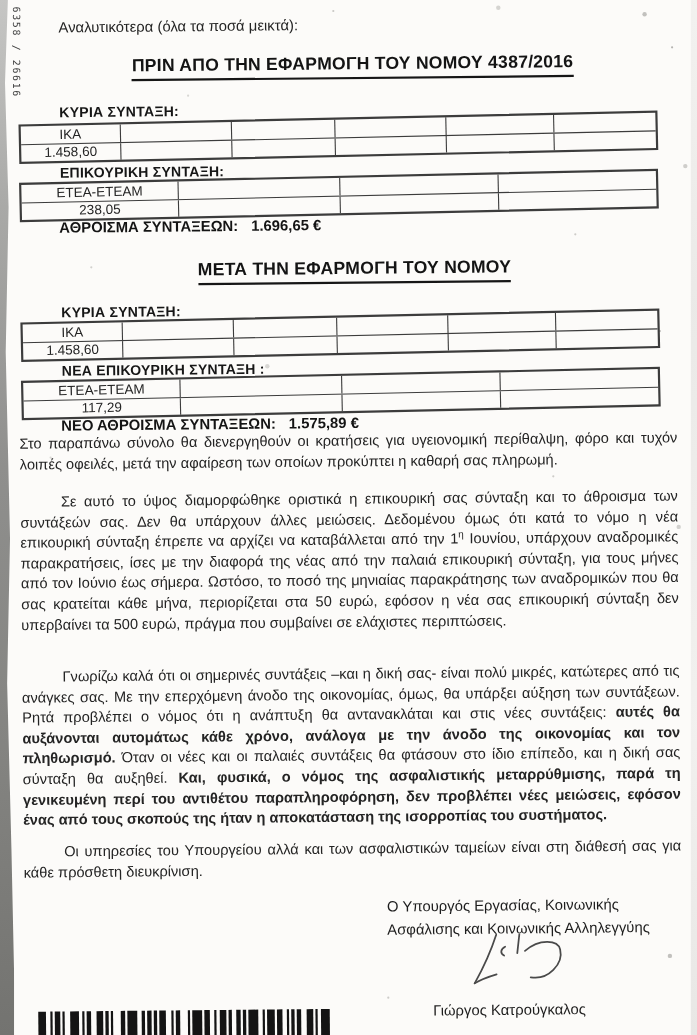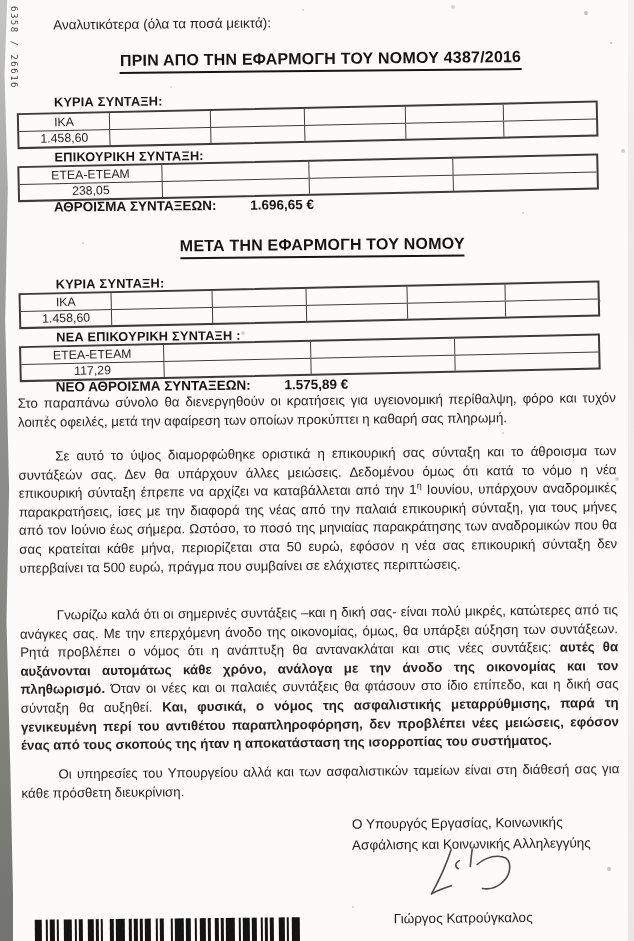--- a/index.html
+++ b/index.html
@@ -64,21 +64,21 @@
   .tbl6 .cell:nth-child(2){width:100px;}
   .tbl6 .cell:nth-child(3){width:93px;}
   .tbl6 .cell:nth-child(4){width:100px;}
   .tbl6 .cell:nth-child(5){width:97px;}
   .tbl4 .cell:nth-child(1){width:142px;}
   .tbl4 .cell:nth-child(2){width:146px;}
   .tbl4 .cell:nth-child(3){width:143px;}
 
   .sumline{left:56px;font-weight:bold;font-size:13.5px;color:#141414;}
   .s1{top:197px;} .s2{top:377px;}
-  .sum-value{margin-left:30px;}
+  .sum-value{margin-left:8px;}
 
   .para{
     left:18px;width:598px;font-size:13.3px;line-height:18.6px;
     text-align:justify;color:#242424;
   }
   .p1{top:392px;} .p2{top:445px;} .p3{top:604px;} .p4{top:763px;}
   .indent{text-indent:37px;}
   .seg-b{font-weight:bold;}
   .seg-sup{vertical-align:super;font-size:9px;line-height:0;}
 

